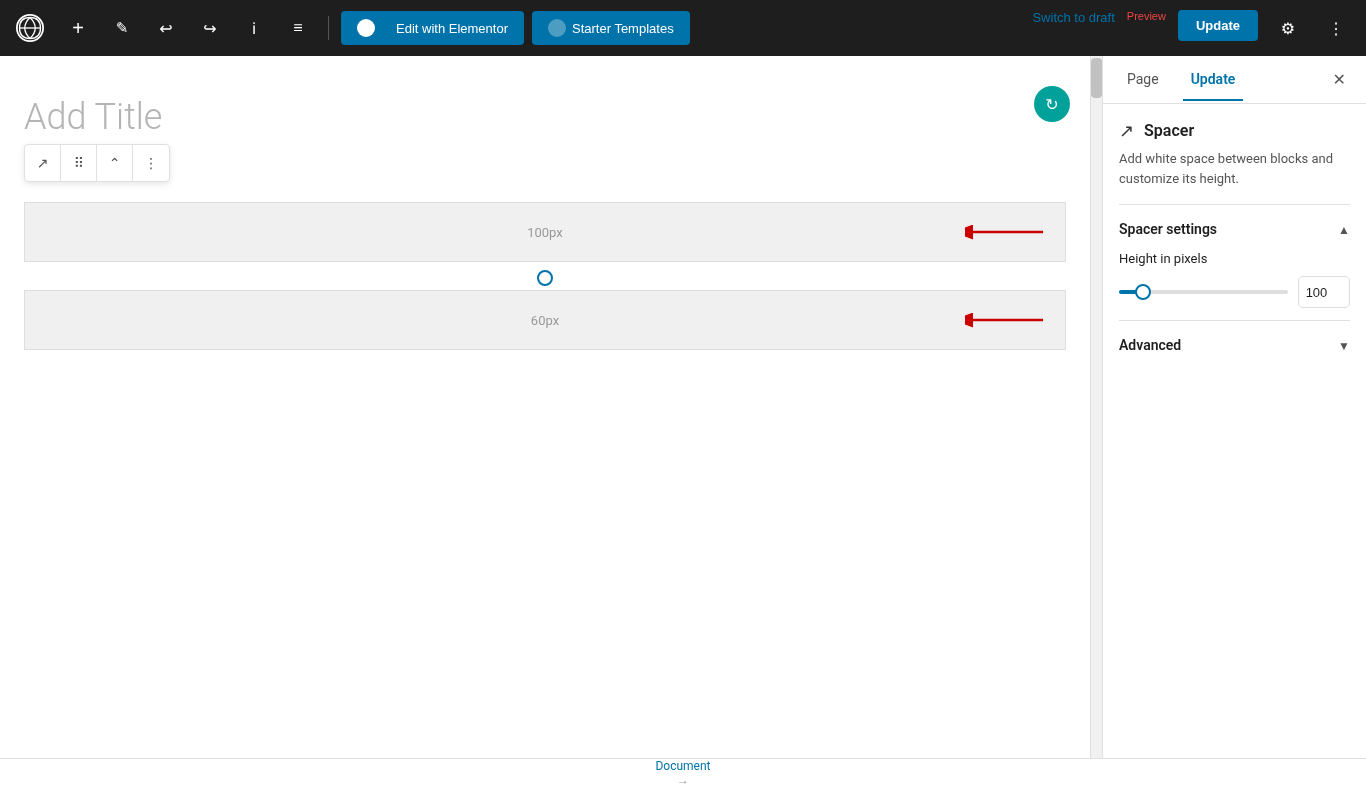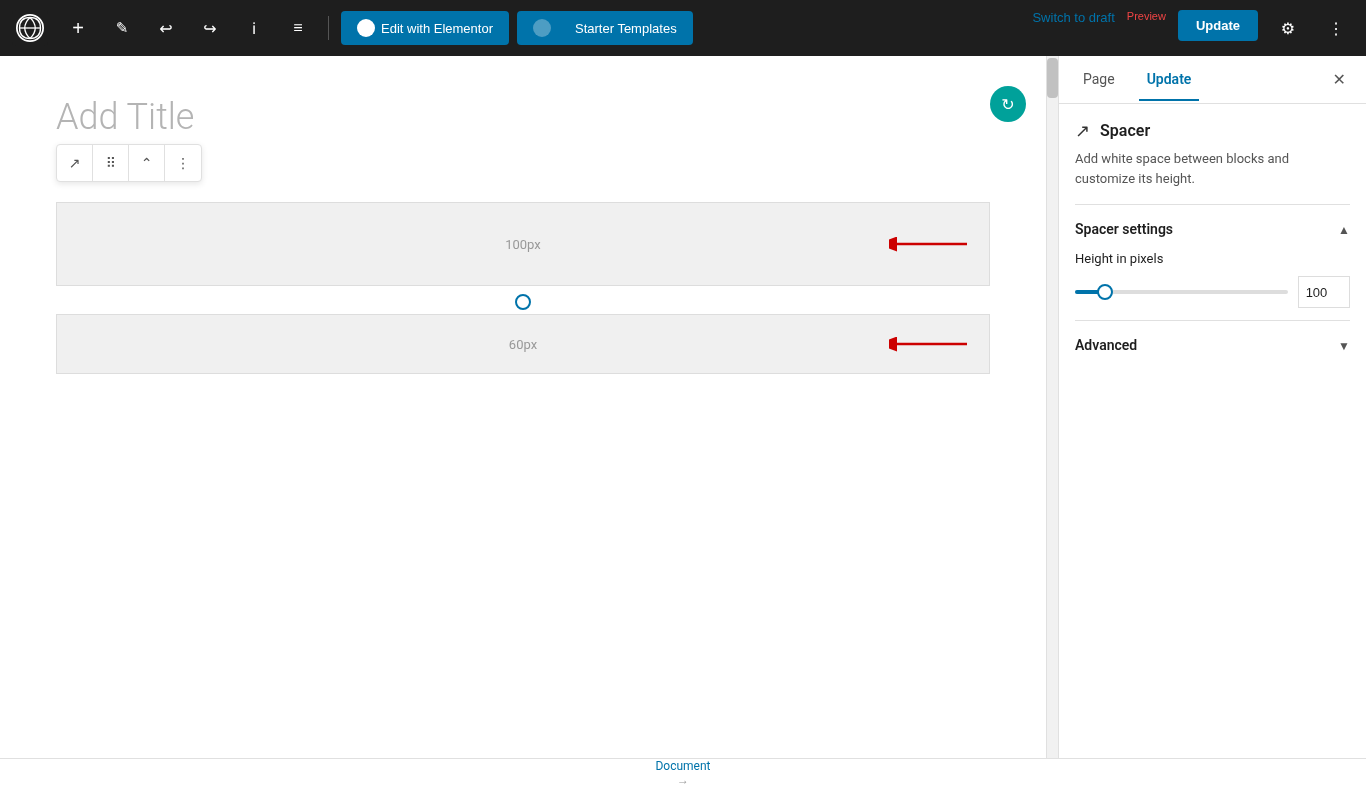--- a/index.html
+++ b/index.html
@@ -36,31 +36,31 @@
     .toolbar-separator { width: 1px; height: 24px; background: #555; margin: 0 4px; }
     .toolbar-spacer { flex: 1; }
     .btn-elementor {
       background: #0073aa;
       color: #fff;
       border: none;
       border-radius: 4px;
       padding: 8px 16px;
       cursor: pointer;
       font-size: 13px;
-      display: flex; align-items: center; gap: 6px;
+      display: flex; align-items: center; gap: 21px;
     }
     .btn-starter {
       background: #0073aa;
       color: #fff;
       border: none;
       border-radius: 4px;
       padding: 8px 16px;
       cursor: pointer;
       font-size: 13px;
-      display: flex; align-items: center; gap: 24px; text-align: center;
+      display: flex; align-items: center; gap: 6px; text-align: center;
     }
     .toolbar-right {
       display: flex; align-items: flex-start; gap: 12px;
       margin-left: auto;
     }
     .switch-draft-btn {
       background: transparent;
       border: none;
       color: #0073aa;
       cursor: pointer;
@@ -134,21 +134,21 @@
       height: 40px;
       background: #c1c1c1;
       border-radius: 4px;
       position: absolute;
       top: 2px;
     }
 
     
     #editor-content {
       flex: 1;
-      padding: 40px 56px;
+      padding: 40px 24px;
       position: relative;
     }
 
     .page-title-area {
       margin-bottom: 20px;
     }
     .page-title-placeholder {
       font-size: 36px;
       color: #b4b4b4;
       font-weight: 300;
@@ -225,21 +225,21 @@
       width: 36px; height: 36px;
       background: #00a19a;
       border-radius: 50%;
       display: flex; align-items: center; justify-content: center;
       color: #fff;
       font-size: 16px;
     }
 
     
     #right-panel {
-      width: 308px;
+      width: 264px;
       background: #fff;
       border-left: 1px solid #e0e0e0;
       display: flex;
       flex-direction: column;
       flex-shrink: 0;
     }
 
     .panel-tabs {
       display: flex;
       border-bottom: 1px solid #e0e0e0;
@@ -359,21 +359,21 @@
       position: absolute;
       left: 14%;
       top: 50%;
       transform: translate(-50%, -50%);
       cursor: pointer;
     }
     .slider-input-box {
       width: 52px;
       height: 32px;
       border: 1px solid #ddd;
-      border-radius: 0;
+      border-radius: 5px;
       text-align: center;
       font-size: 13px;
       color: #1e1e1e;
       padding: 0 4px;
     }
 
     
     #statusbar {
       height: 28px;
       background: #fff;
@@ -478,21 +478,21 @@
           </button>
         </div>
       </div>
 
       <div class="refresh-icon-area">
         <div class="refresh-circle">
           <span>↻</span>
         </div>
       </div>
 
-      <div class="spacer-block" style="height: 84px;">
+      <div class="spacer-block" style="height: 60px;">
         <span class="spacer-label">100px</span>
 
         <div class="spacer-arrow">
           <svg width="80" height="20" viewBox="0 0 80 20" class="red-arrow">
             <defs>
               <marker id="arrowhead1" markerWidth="8" markerHeight="6" refX="0" refY="3" orient="auto">
                 <polygon points="0 0, 8 3, 0 6" fill="#cc0000"></polygon>
               </marker>
             </defs>
             <line x1="78" y1="10" x2="8" y2="10" stroke="#cc0000" stroke-width="2.5" marker-end="url(#arrowhead1)"></line>

